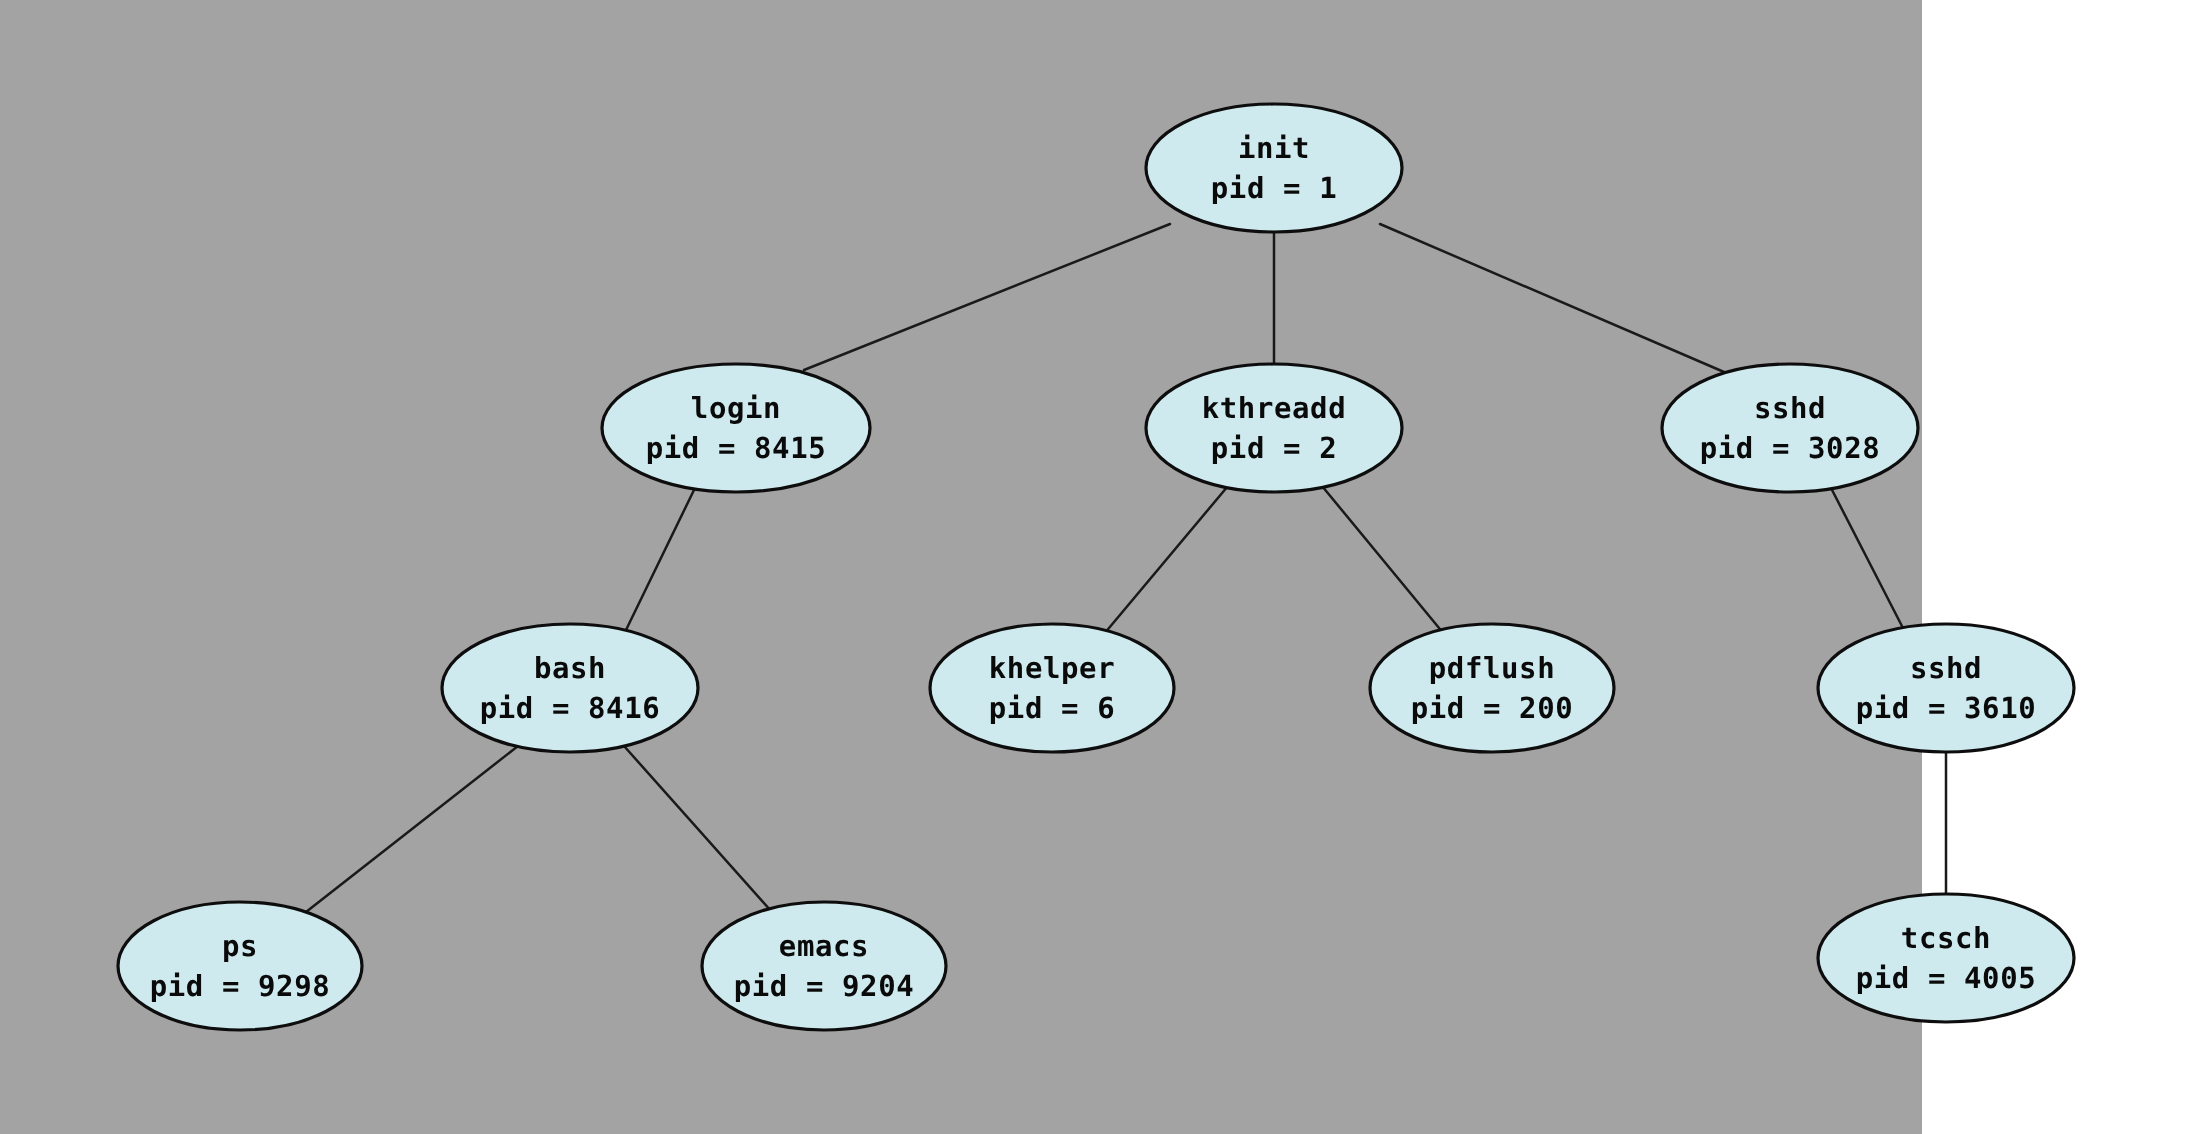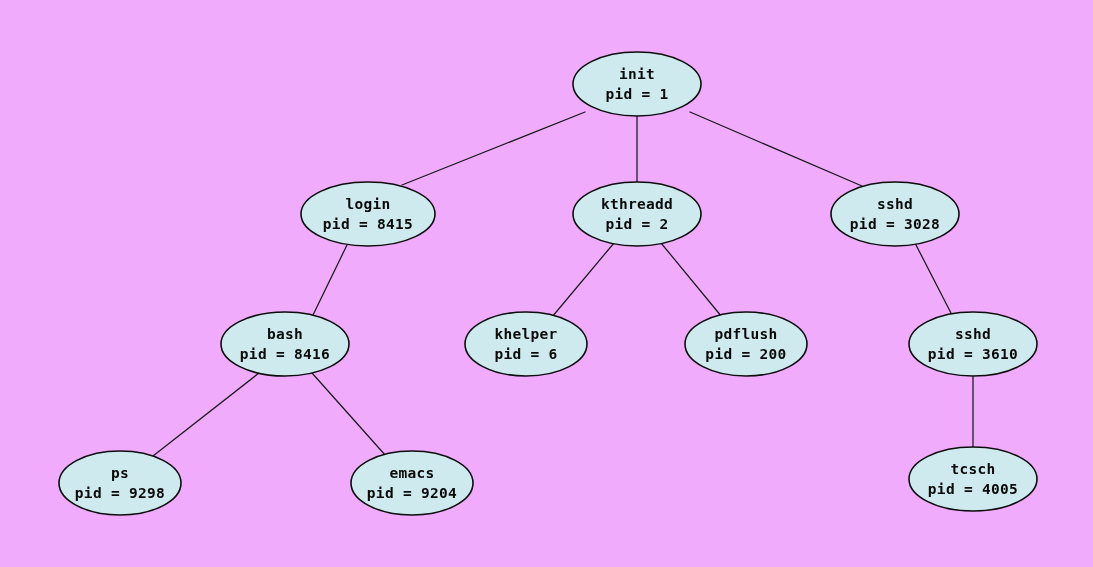--- a/index.html
+++ b/index.html
@@ -9,23 +9,23 @@
     background: #ffffff;
   }
   body {
     width: 1093px;
     height: 567px;
     font-family: "DejaVu Sans Mono", "Liberation Mono", monospace;
     overflow: hidden;
   }
   #diagram-root {
     position: relative;
-    width: 1093px;
+    width: 961px;
     height: 567px;
-    background: #f0abfc;
+    background: #a3a3a3;
   }
   svg#process-tree {
     display: block;
     width: 1093px;
     height: 567px;
   }
   .edge-line {
     stroke: #1a1a1a;
     stroke-width: 1.25;
     fill: none;

